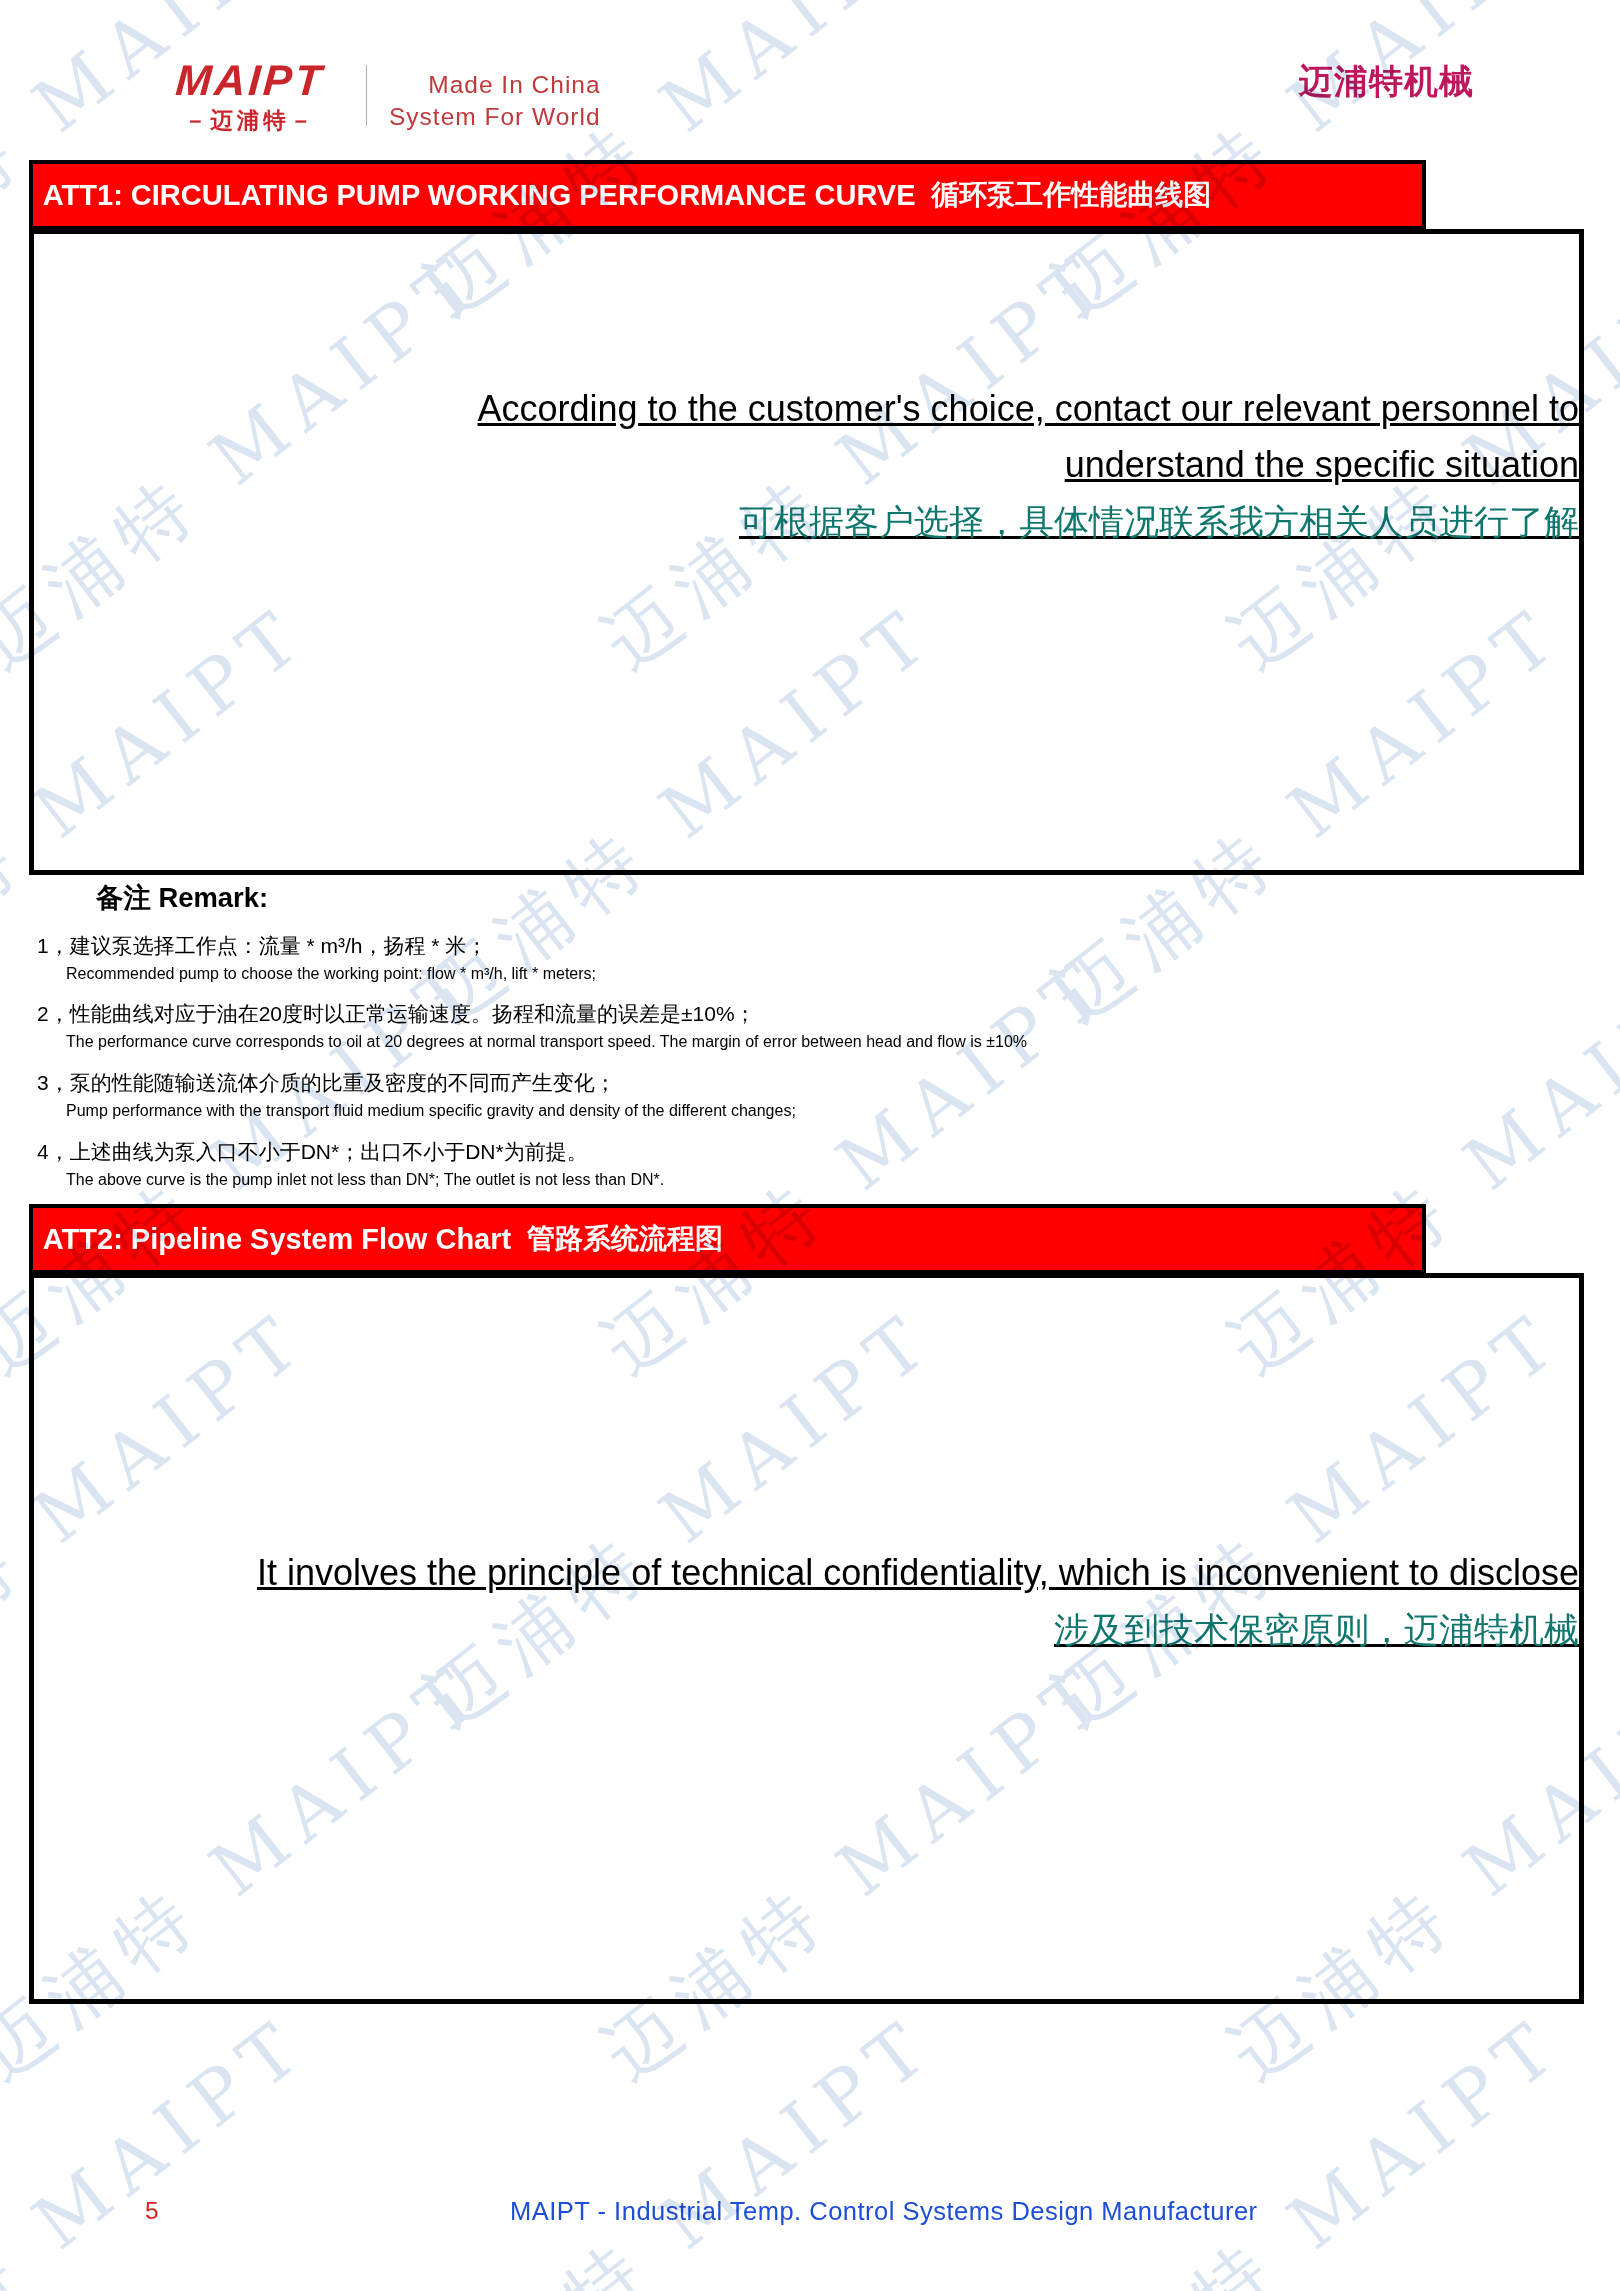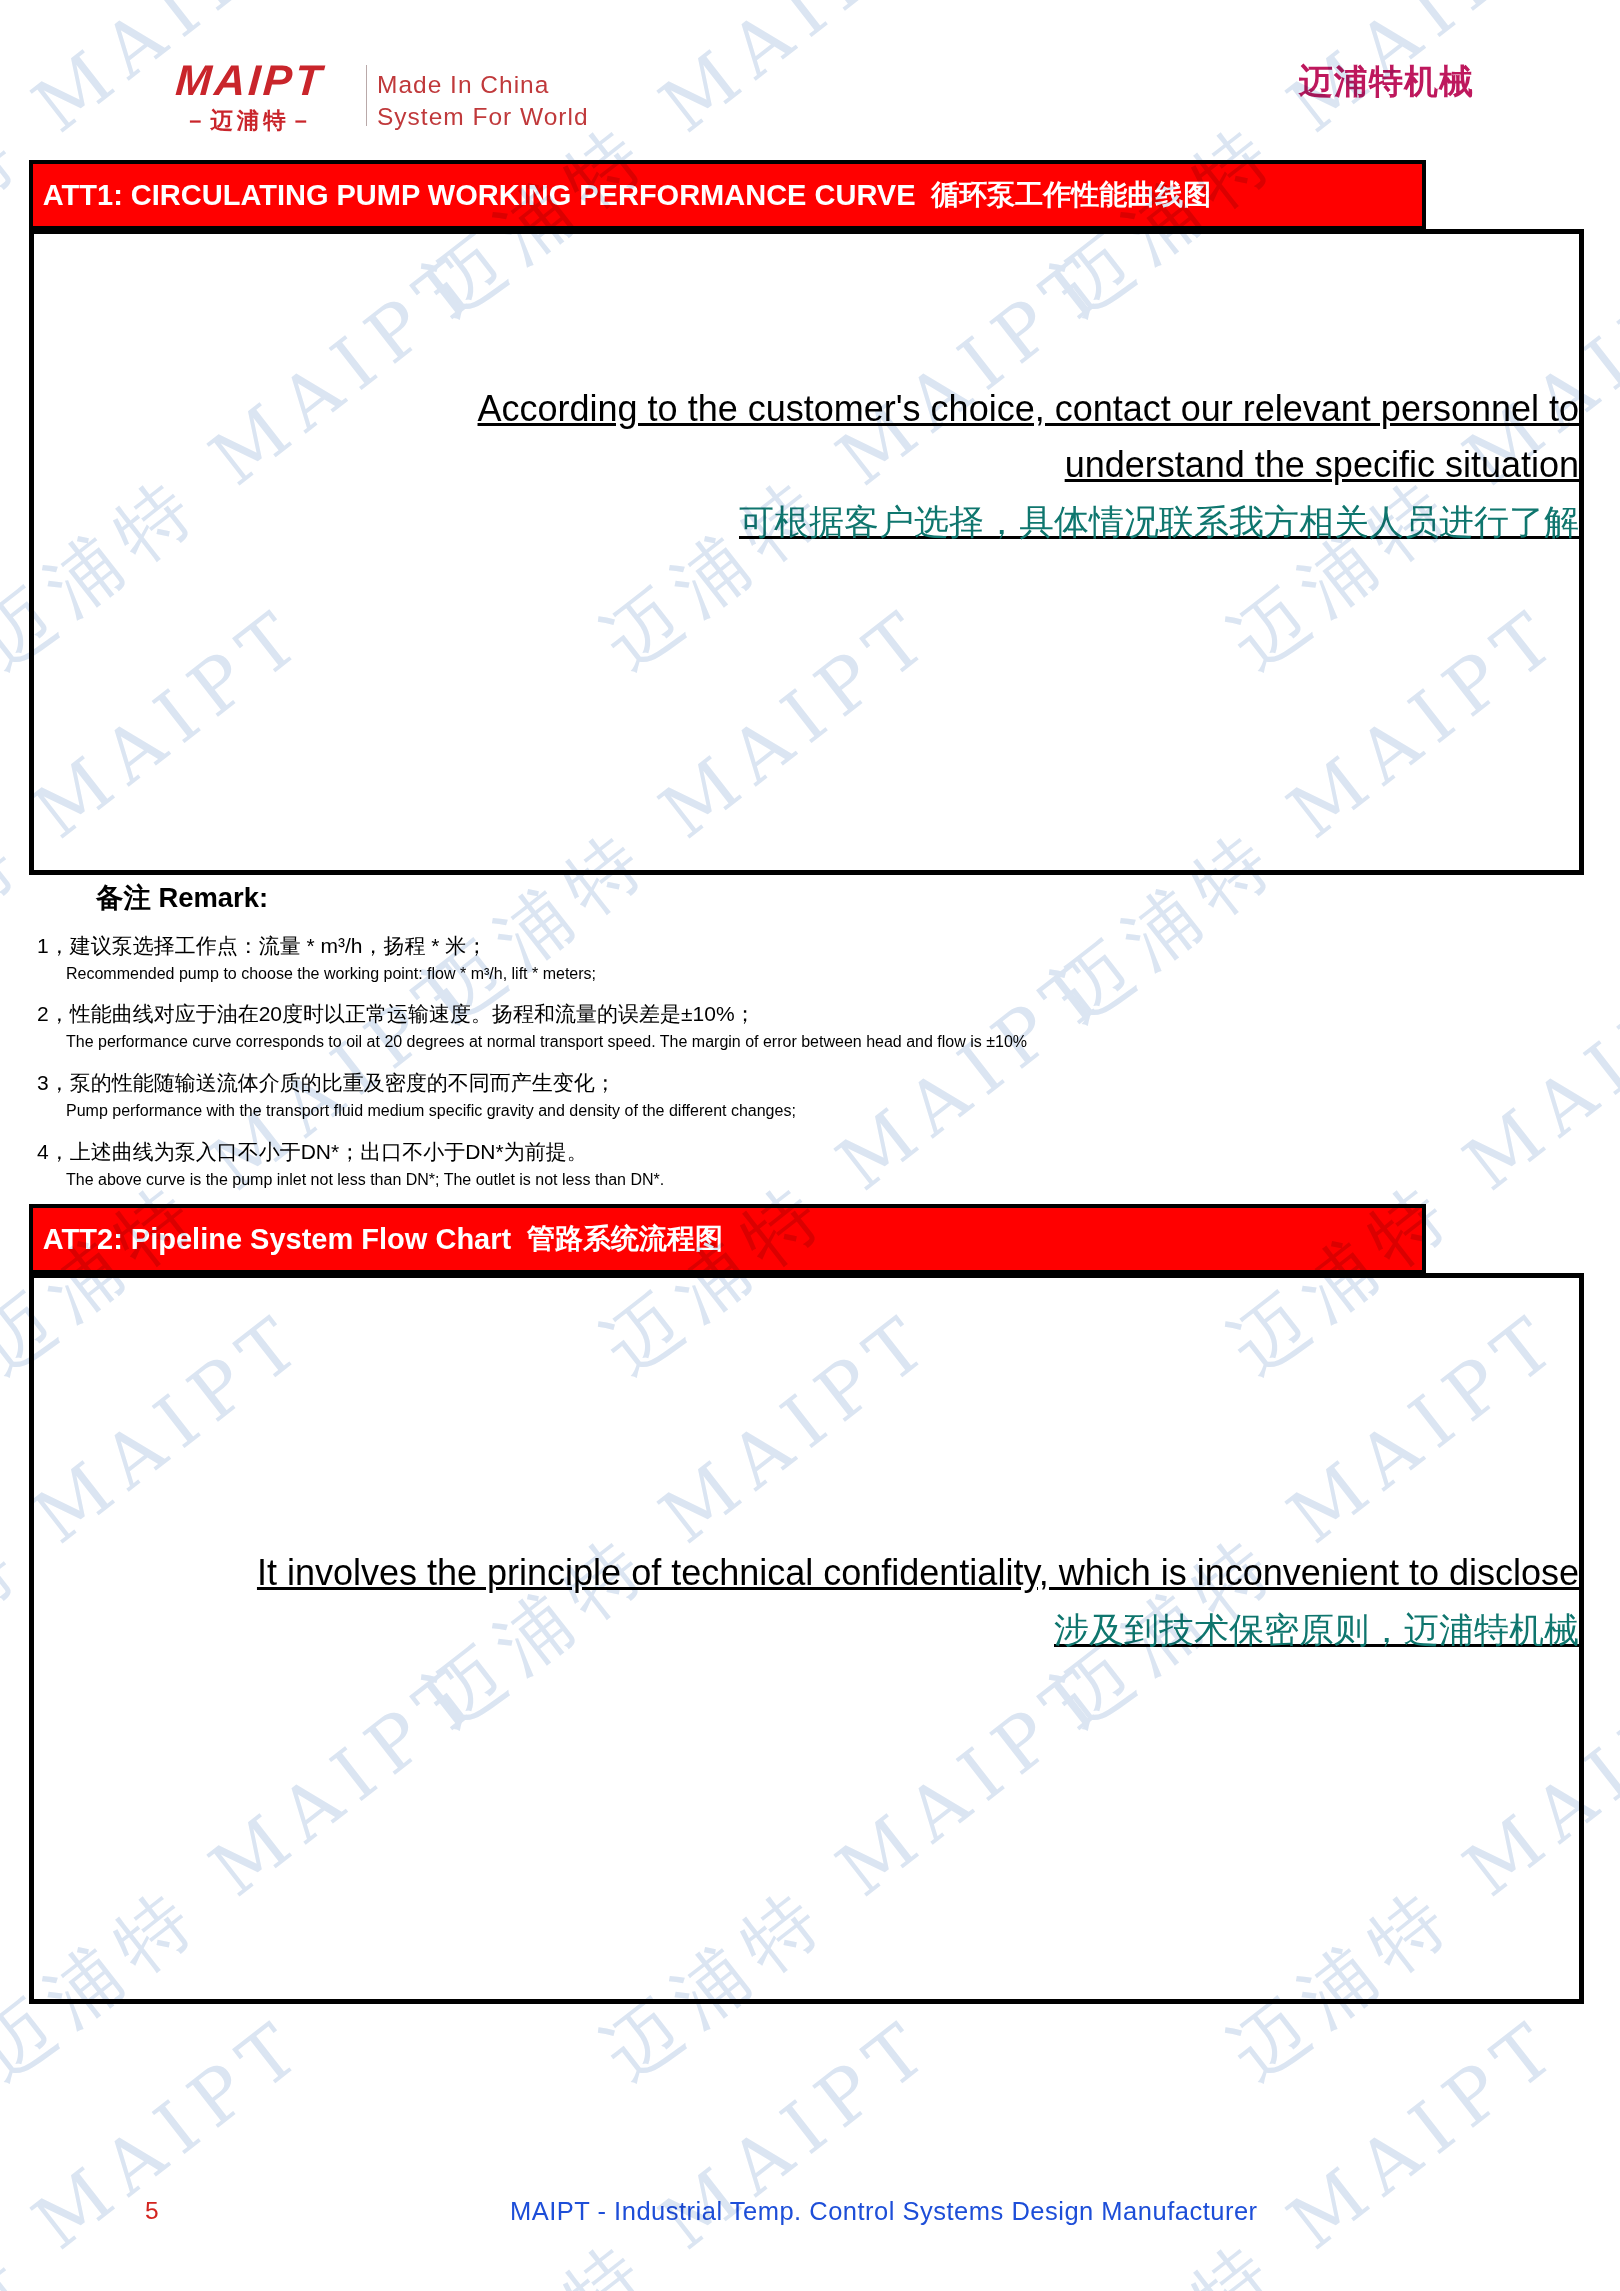--- a/index.html
+++ b/index.html
@@ -19,21 +19,21 @@
     color:#c9252b;line-height:1;font-style:italic;
     transform:skewX(-4deg);
   }
   .logo-sub{
     font-size:22.5px;font-weight:700;color:#c9252b;
     letter-spacing:3.9px;margin-top:2.9px;white-space:nowrap;
   }
   .header-divider{
     position:absolute;left:366px;top:65px;width:1px;height:61px;background:#b9a9a9;
   }
-  .slogan{position:absolute;left:377px;top:69px;}
+  .slogan{position:absolute;left:389px;top:69px;text-align:right;}
   .slogan-line{font-size:24.5px;color:#c0393b;line-height:32px;letter-spacing:1px;}
   .company-cn{
     position:absolute;left:1299px;top:59px;
     font-size:34px;font-weight:700;color:#be185d;letter-spacing:1px;
     font-family:"Liberation Sans","DejaVu Sans",sans-serif;
   }
   
   .att-banner{
     position:absolute;left:29px;width:1397px;height:70px;
     background:#ff0000;border:4.9px solid #000;box-sizing:border-box;

